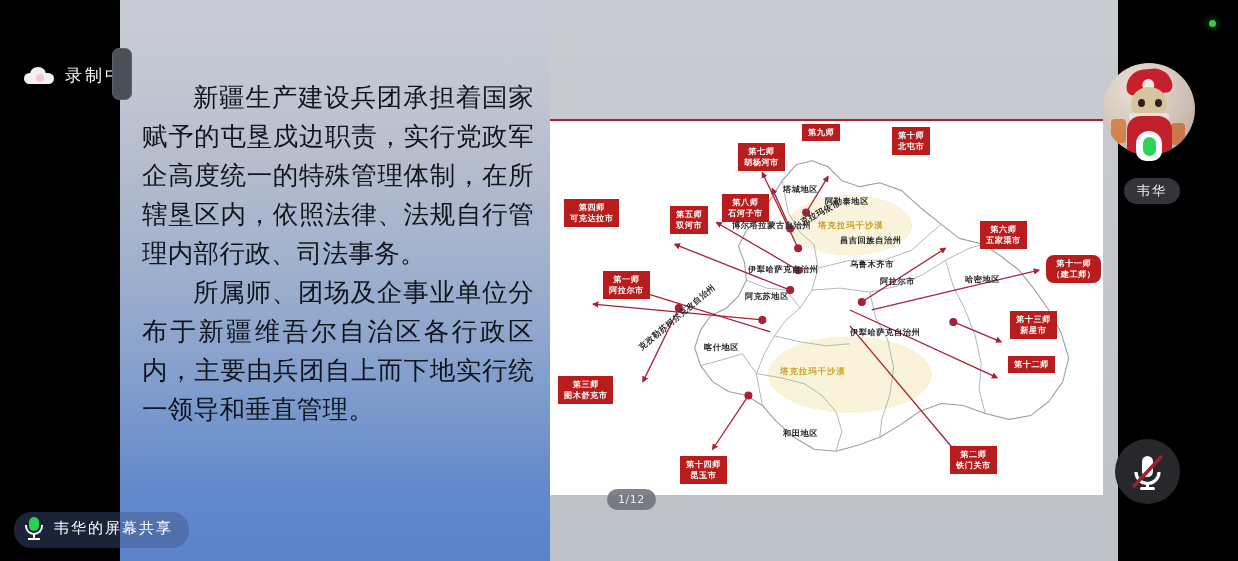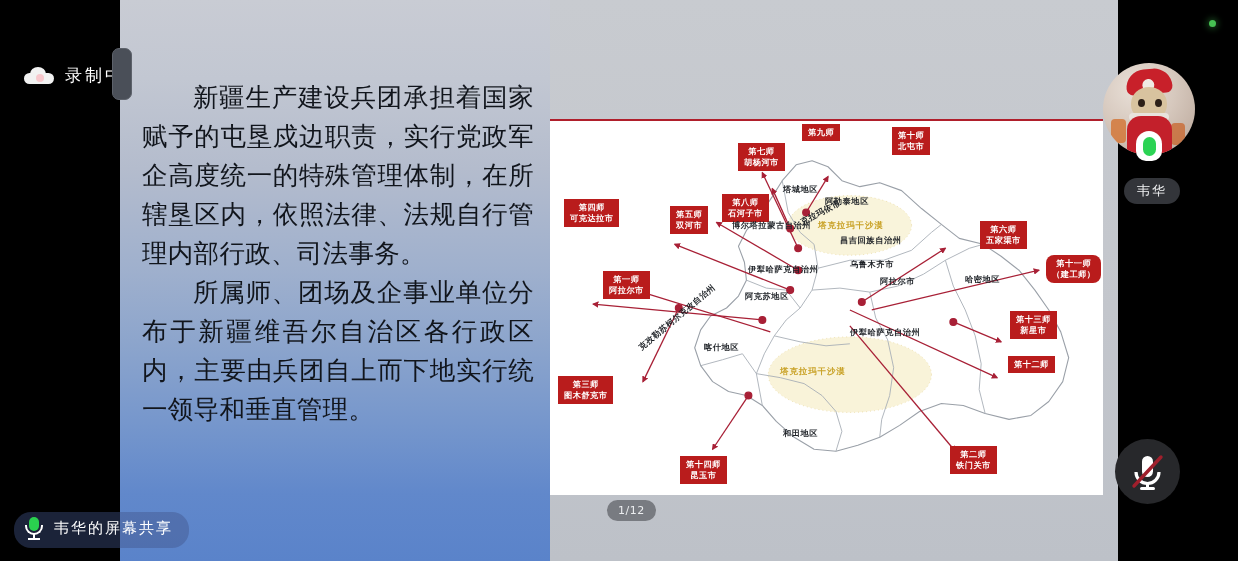--- a/index.html
+++ b/index.html
@@ -85,21 +85,21 @@
   .regionlabel.rot1 { transform: rotate(-40deg); transform-origin: left center; }
   .regionlabel.rot2 { transform: rotate(-27deg); transform-origin: left center; }
   .desertlabel {
     position: absolute; color: #c9a227;
     font-family: "DejaVu Serif", "Liberation Serif", serif;
     font-size: 8.4px; font-weight: bold; letter-spacing: 1px;
     white-space: nowrap;
   }
 
   .page-pill {
-    position: absolute; left: 57px; top: 500px;
+    position: absolute; left: 57px; top: 489px;
     background: rgba(110,113,118,0.88); color: #eceef0;
     font-size: 11px; padding: 4px 11px; border-radius: 11px;
     font-family: "DejaVu Sans", sans-serif; letter-spacing: .5px;
   }
 
   
   .participant { position: absolute; left: 1103px; top: 63px; width: 92px; height: 92px; }
   .avatar {
     position: absolute; left: 0; top: 0; width: 92px; height: 92px;
     border-radius: 50%; overflow: hidden;

